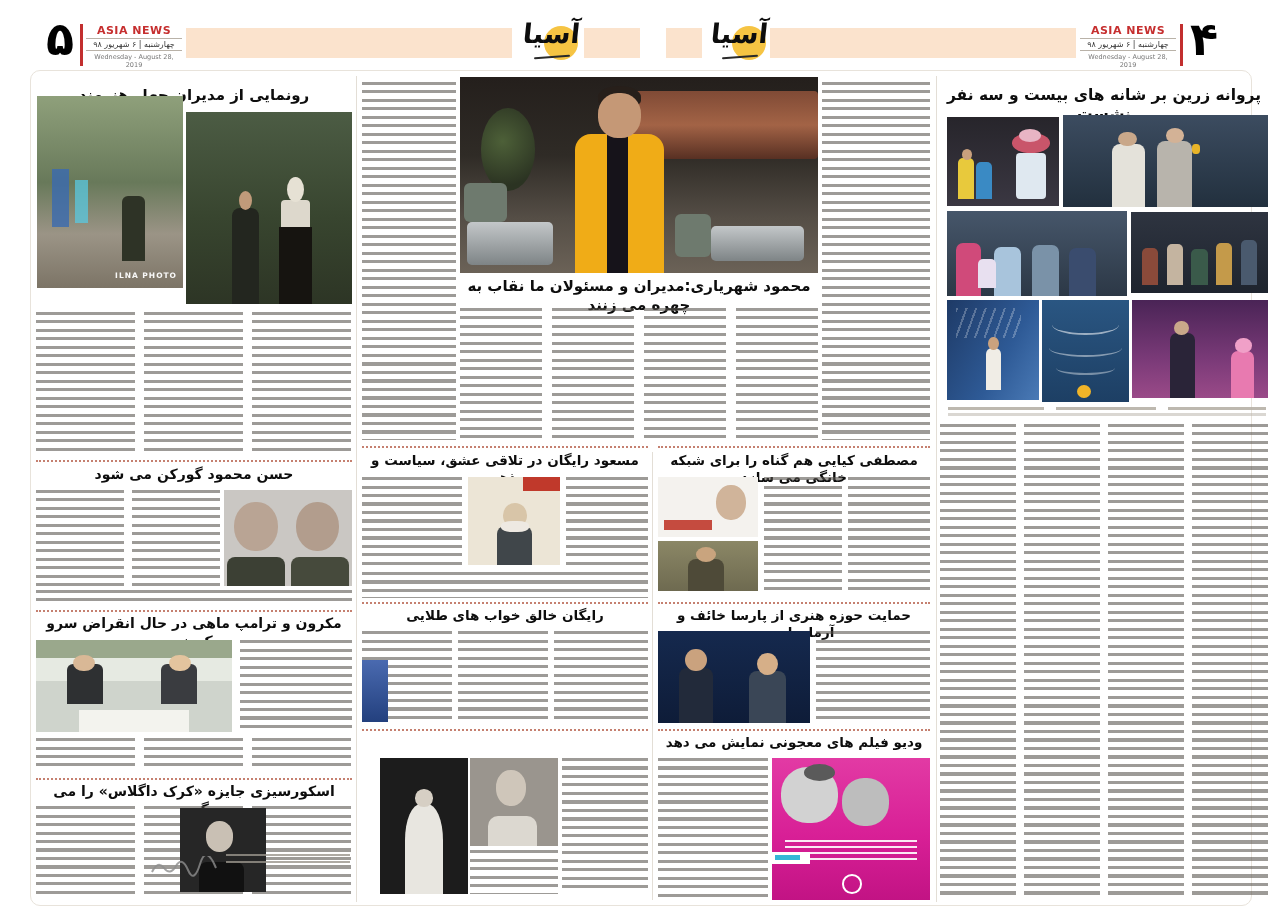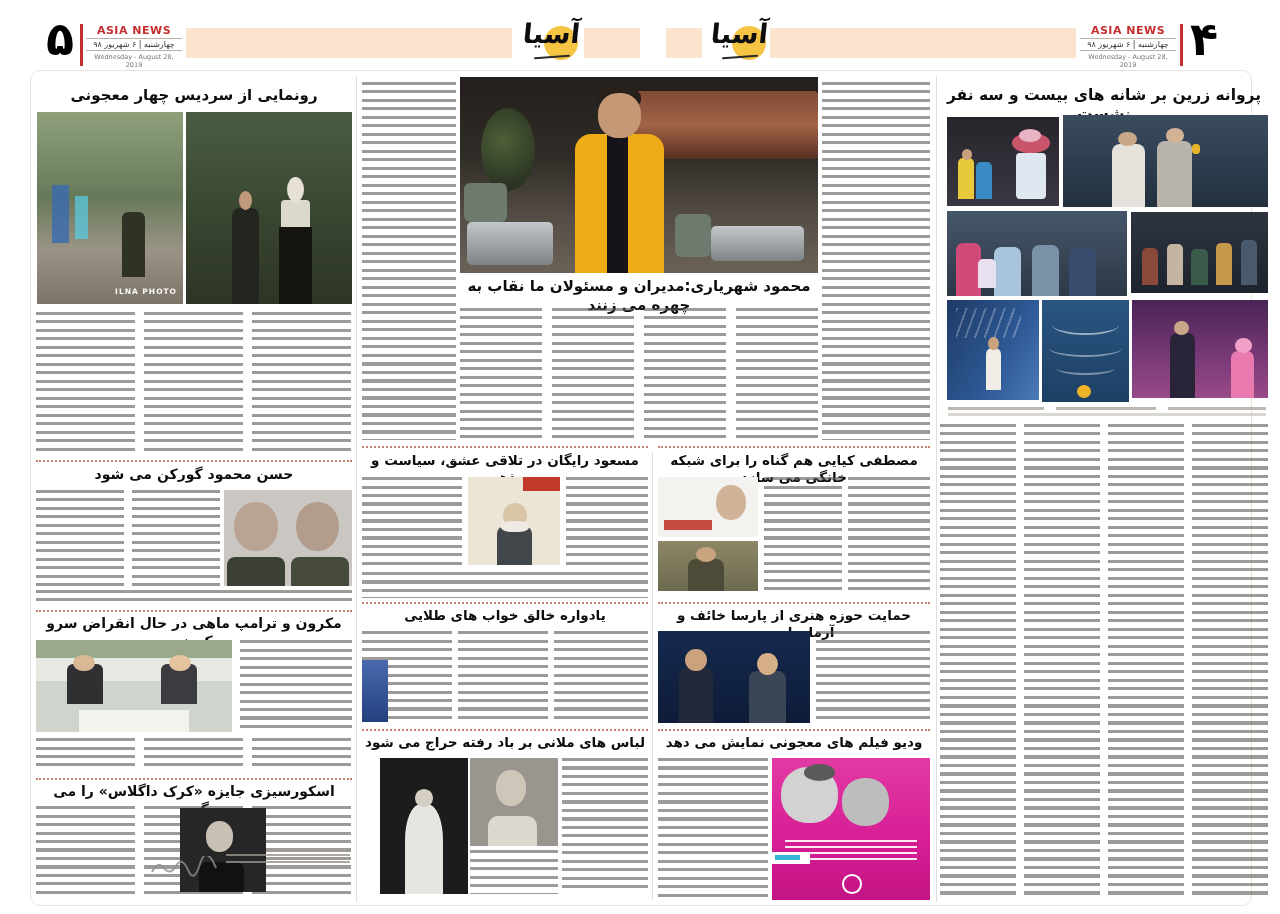--- a/index.html
+++ b/index.html
@@ -88,23 +88,23 @@
     <div class="den">Wednesday - August 28, 2019</div>
   </div>
   <div class="vred" style="left:1180px;"></div>
   <div class="pagenum" style="left:1190px;">۴</div>
 
   <div class="frame"></div>
   <div class="vline" style="left:356px; top:76px; height:826px;"></div>
   <div class="vline" style="left:936px; top:76px; height:826px;"></div>
   <div class="vline" style="left:652px; top:452px; height:448px;"></div>
 
-  <div class="hl" style="left:36px; top:86px; width:316px; font-size:15px;">رونمایی از سردیس چهار معجونی</div>
-
-  <div class="ph" style="left:37px; top:112px; width:146px; height:192px;
+  <div class="hl" style="left:36px; top:86px; width:316px; font-size:15px;">رونمایی از مدیران چهار هنرمند</div>
+
+  <div class="ph" style="left:37px; top:96px; width:146px; height:192px;
        background:linear-gradient(180deg,#8fa07b 0%,#68795a 45%,#9b9486 72%,#7c7466 100%);padding-left:36px;">
     <div style="left:10%; top:38%; width:12%; height:30%; background:#3a6ab0; opacity:.8;"></div>
     <div style="left:26%; top:44%; width:9%; height:22%; background:#5ac8e0; opacity:.75;"></div>
     <div style="left:58%; top:52%; width:16%; height:34%; background:#2e3326; border-radius:6px 6px 0 0;"></div>
     <div class="credit">ILNA PHOTO</div>
   </div>
   <div class="ph" style="left:186px; top:112px; width:166px; height:192px;
        background:linear-gradient(180deg,#4c5c44 0%,#38452f 55%,#2d3525 100%);">
     <div style="left:56%; bottom:0; width:20%; height:40%; background:#161410;"></div>
     <div style="left:57%; bottom:40%; width:18%; height:14%; background:#ddd8cc; border-radius:4px 4px 0 0;"></div>
@@ -207,41 +207,40 @@
        background:linear-gradient(180deg,#8b8766,#6e6a50);">
     <div style="left:30%; bottom:0; width:36%; height:64%; background:#4e4a38; border-radius:8px 8px 0 0;"></div>
     <div style="left:38%; bottom:58%; width:20%; height:30%; background:#c9a47e; border-radius:50%;"></div>
   </div>
   <div class="tl" style="left:764px; top:477px; width:78px; height:114px;"></div>
   <div class="tl" style="left:848px; top:477px; width:82px; height:114px;"></div>
 
   <div class="dotsep" style="left:362px; top:602px; width:286px;"></div>
   <div class="dotsep" style="left:658px; top:602px; width:272px;"></div>
 
-  <div class="hl" style="left:362px; top:607px; width:286px; font-size:13.5px;">یادواره خالق خواب های طلایی</div>
+  <div class="hl" style="left:362px; top:607px; width:286px; font-size:13.5px;">رایگان خالق خواب های طلایی</div>
   <div class="tl" style="left:362px; top:631px; width:90px; height:92px;"></div>
   <div class="tl" style="left:458px; top:631px; width:90px; height:92px;"></div>
   <div class="tl" style="left:554px; top:631px; width:94px; height:92px;"></div>
   <div class="ph" style="left:362px; top:660px; width:26px; height:62px;
        background:linear-gradient(180deg,#4a6ab0,#23407e);"></div>
 
   <div class="hl" style="left:658px; top:607px; width:272px; font-size:13.5px;">حمایت حوزه هنری از پارسا خائف و آرمان امیدی</div>
   <div class="ph" style="left:658px; top:631px; width:152px; height:92px;
        background:linear-gradient(180deg,#15294e,#0e1c38);">
     <div style="left:14%; bottom:0; width:22%; height:60%; background:#222a3a; border-radius:8px 8px 0 0;"></div>
     <div style="left:18%; bottom:56%; width:14%; height:24%; background:#caa27e; border-radius:50%;"></div>
     <div style="right:16%; bottom:0; width:24%; height:56%; background:#3a4656; border-radius:8px 8px 0 0;"></div>
     <div style="right:21%; bottom:52%; width:14%; height:24%; background:#d6af88; border-radius:50%;"></div>
   </div>
   <div class="tl" style="left:816px; top:631px; width:114px; height:92px;"></div>
 
   <div class="dotsep" style="left:362px; top:729px; width:286px;"></div>
   <div class="dotsep" style="left:658px; top:729px; width:272px;"></div>
 
-  <div class="hl" style="left:362px; top:734px; width:286px; font-size:13.5px;">لباس های ملانی بر باد رفته حراج می شود</div>
   <div class="ph" style="left:380px; top:758px; width:88px; height:136px; background:#1c1c1c;">
     <div style="left:28%; bottom:0; width:44%; height:66%; background:#e8e6e0; border-radius:40% 40% 0 0;"></div>
     <div style="left:40%; bottom:64%; width:20%; height:13%; background:#d6cfc4; border-radius:50%;"></div>
   </div>
   <div class="ph" style="left:470px; top:758px; width:88px; height:88px; background:#9a958e;">
     <div style="left:30%; top:14%; width:34%; height:40%; background:#cfc6ba; border-radius:48%;"></div>
     <div style="left:20%; bottom:0; width:56%; height:34%; background:#dcd8d0; border-radius:10px 10px 0 0;"></div>
   </div>
   <div class="tl" style="left:470px; top:850px; width:88px; height:44px;"></div>
   <div class="tl" style="left:562px; top:758px; width:86px; height:136px;"></div>

